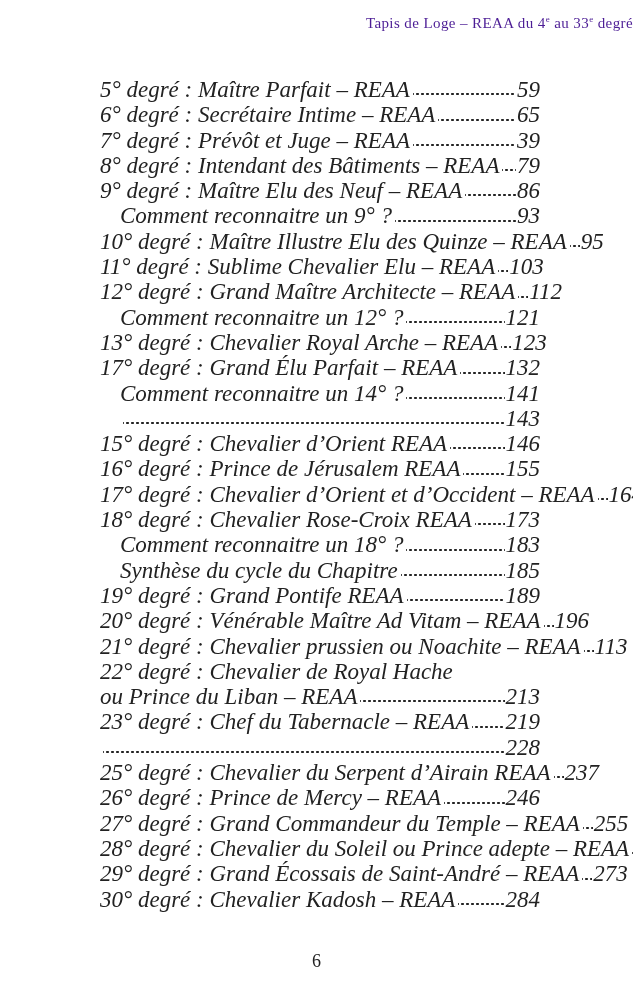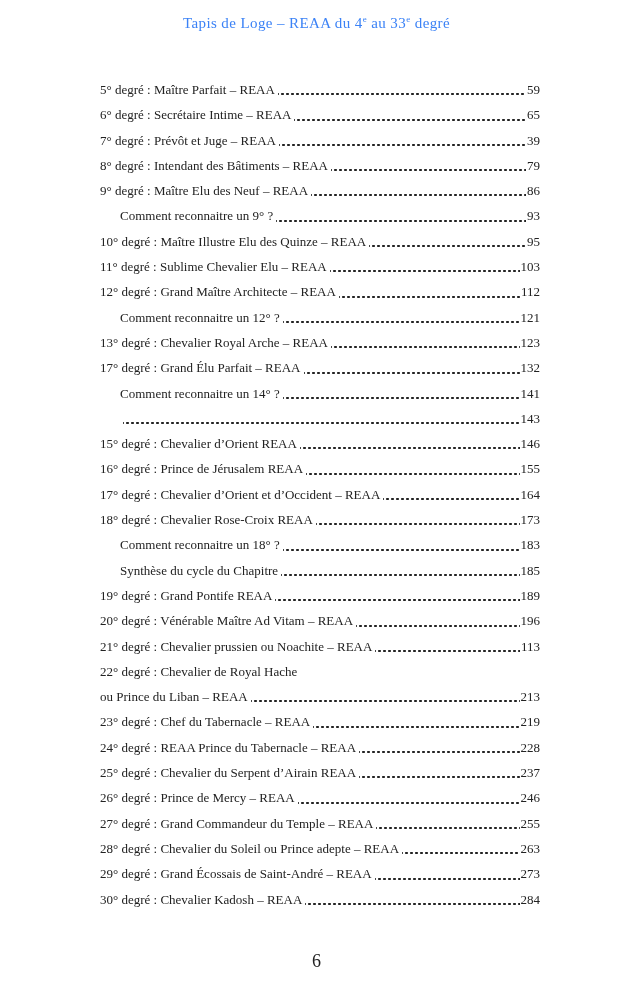--- a/index.html
+++ b/index.html
@@ -32,22 +32,23 @@
   }
   .toc {
     position: absolute;
     top: 77px;
     left: 100px;
     right: 93px;
   }
   .toc-row {
     display: flex;
     line-height: 25.3px;
-    font-size: 13px;
+    font-size: 23px;
     white-space: nowrap;
+    font-style: italic;
   }
   .toc-row.indent {
     padding-left: 20px;
   }
   .toc-label {
     white-space: nowrap;
   }
   .toc-leader {
     flex: 1;
     min-width: 10px;
@@ -68,21 +69,21 @@
     text-align: center;
     font-size: 18px;
     color: #222222;
   }
 </style>
 </head>
 <body>
 
 <div class="page" style="background: rgb(255, 255, 255); color: rgb(34, 34, 34);">
 
-  <div class="running-header" style="color: #3b82f6;">
+  <div class="running-header" style="color: #4c1d95; text-align: right;">
     <span>Tapis de Loge – REAA du 4</span><sup>e</sup><span> au 33</span><sup>e</sup><span> degré</span>
   </div>
 
   <div class="toc">
     <div class="toc-row">
       <span class="toc-label">5° degré : Maître Parfait – REAA</span>
       <span class="toc-leader"></span>
       <span class="toc-page">59</span>
     </div>
 
@@ -228,21 +229,20 @@
       <span class="toc-page">213</span>
     </div>
 
     <div class="toc-row">
       <span class="toc-label">23° degré : Chef du Tabernacle – REAA</span>
       <span class="toc-leader"></span>
       <span class="toc-page">219</span>
     </div>
 
     <div class="toc-row">
-      <span class="toc-label">24° degré : REAA Prince du Tabernacle – REAA</span>
       <span class="toc-leader"></span>
       <span class="toc-page">228</span>
     </div>
 
     <div class="toc-row">
       <span class="toc-label">25° degré : Chevalier du Serpent d’Airain REAA</span>
       <span class="toc-leader"></span>
       <span class="toc-page">237</span>
     </div>
 

